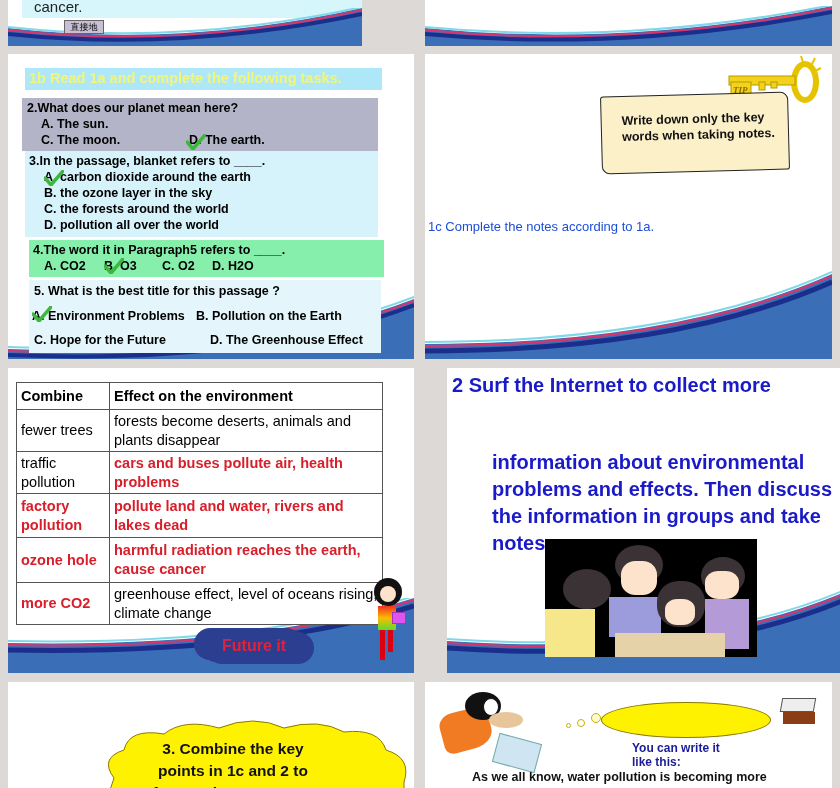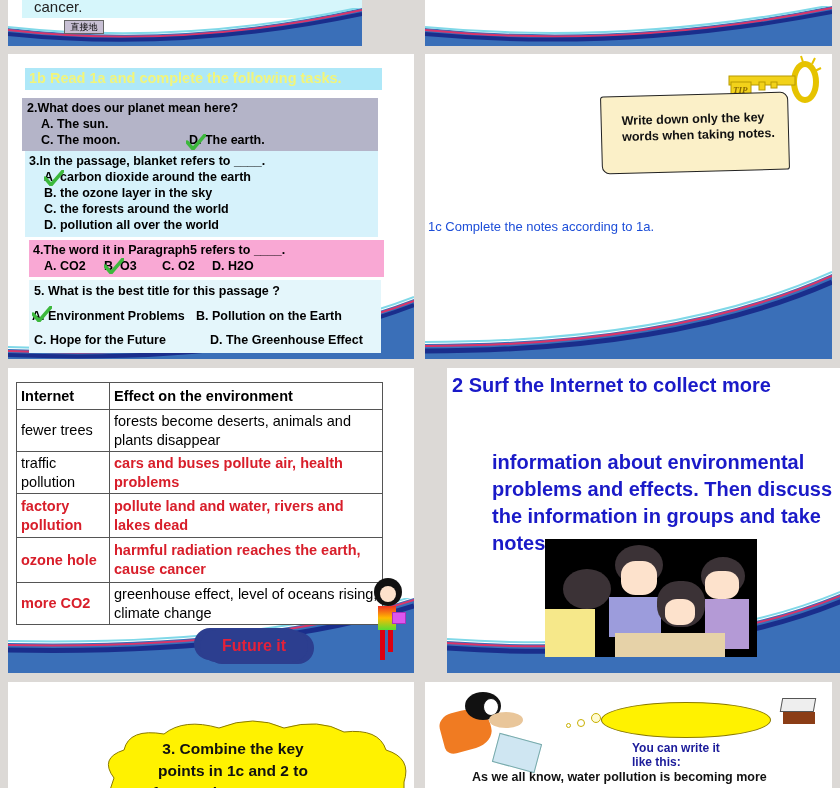--- a/index.html
+++ b/index.html
@@ -65,21 +65,21 @@
   </div>
 
   <div class="abs" style="left:17px;top:97px;width:353px;height:86px;background:#d6f2fb;font-size:12.5px;">
     <div class="abs b" style="left:4px;top:3px;">3.In the passage, blanket refers to ____.</div>
     <div class="abs b" style="left:19px;top:19px;">A. carbon dioxide around the earth</div>
     <div class="abs b" style="left:19px;top:35px;">B. the ozone layer in the sky</div>
     <div class="abs b" style="left:19px;top:51px;">C. the forests around the world</div>
     <div class="abs b" style="left:19px;top:67px;">D. pollution all over the world</div>
   </div>
 
-  <div class="abs" style="left:21px;top:186px;width:355px;height:37px;background:#f9a8d4;font-size:12.5px;">
+  <div class="abs" style="left:21px;top:186px;width:355px;height:37px;background:#86efac;font-size:12.5px;">
     <div class="abs b" style="left:4px;top:3px;">4.The word it in Paragraph5 refers to ____.</div>
     <div class="abs b" style="left:15px;top:19px;">A. CO2</div>
     <div class="abs b" style="left:75px;top:19px;">B. O3</div>
     <div class="abs b" style="left:133px;top:19px;">C. O2</div>
     <div class="abs b" style="left:183px;top:19px;">D. H2O</div>
   </div>
 
   <div class="abs" style="left:21px;top:226px;width:352px;height:73px;background:#e4f6fb;font-size:12.5px;">
     <div class="abs b" style="left:5px;top:4px;">5. What is the best title for this passage ?</div>
     <div class="abs b" style="left:3px;top:29px;">A. Environment Problems</div>
@@ -133,21 +133,21 @@
     <svg viewBox="0 0 406 75" preserveAspectRatio="none">
         <path d="M0 45 Q250 50 406 0 L406 75 L0 75Z" fill="#3a6fb8"></path>
         <path d="M0 47 Q250 52 406 2" stroke="#d9356a" stroke-width="2" fill="none"></path>
         <path d="M0 43 Q250 48 406 -2" stroke="#7fd8e8" stroke-width="2" fill="none"></path>
         <path d="M0 52 Q250 57 406 8" stroke="#1a2e8c" stroke-width="5" fill="none"></path>
       </svg>
   </div>
   <table class="notes">
     <tbody>
         <tr style="height:27px;">
-      <td class="b" style="width:93px;">Internet</td>
+      <td class="b" style="width:93px;">Combine</td>
       <td class="b">Effect on the environment</td>
     </tr>
     <tr style="height:42px;margin-top:32px;">
       <td>fewer trees</td>
       <td>forests become deserts, animals and plants disappear</td>
     </tr>
     <tr style="height:42px;">
       <td>traffic pollution</td>
       <td class="red">cars and buses pollute air, health problems</td>
     </tr>

